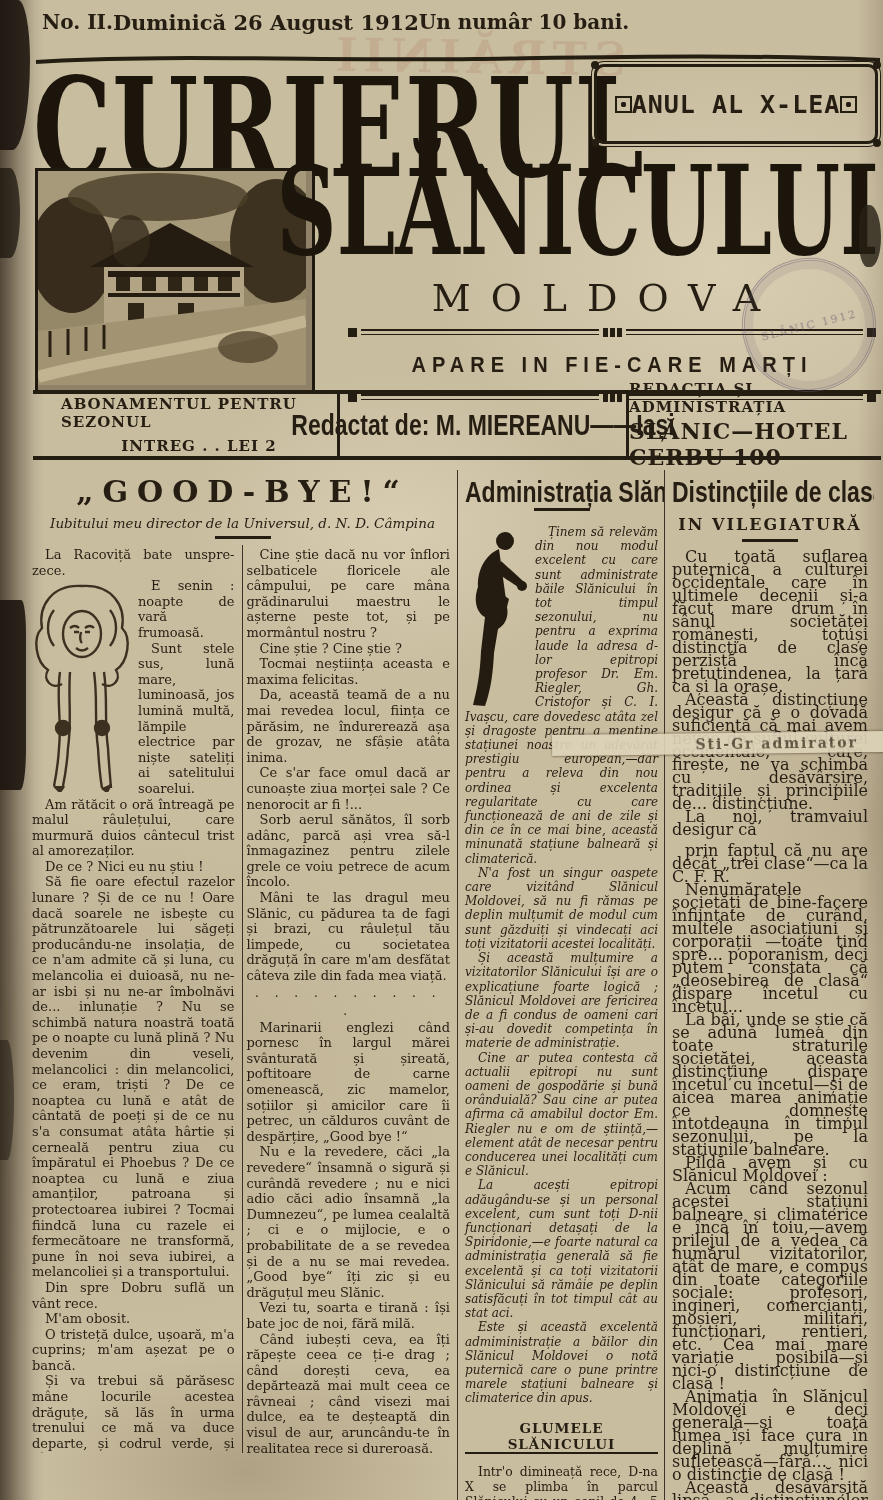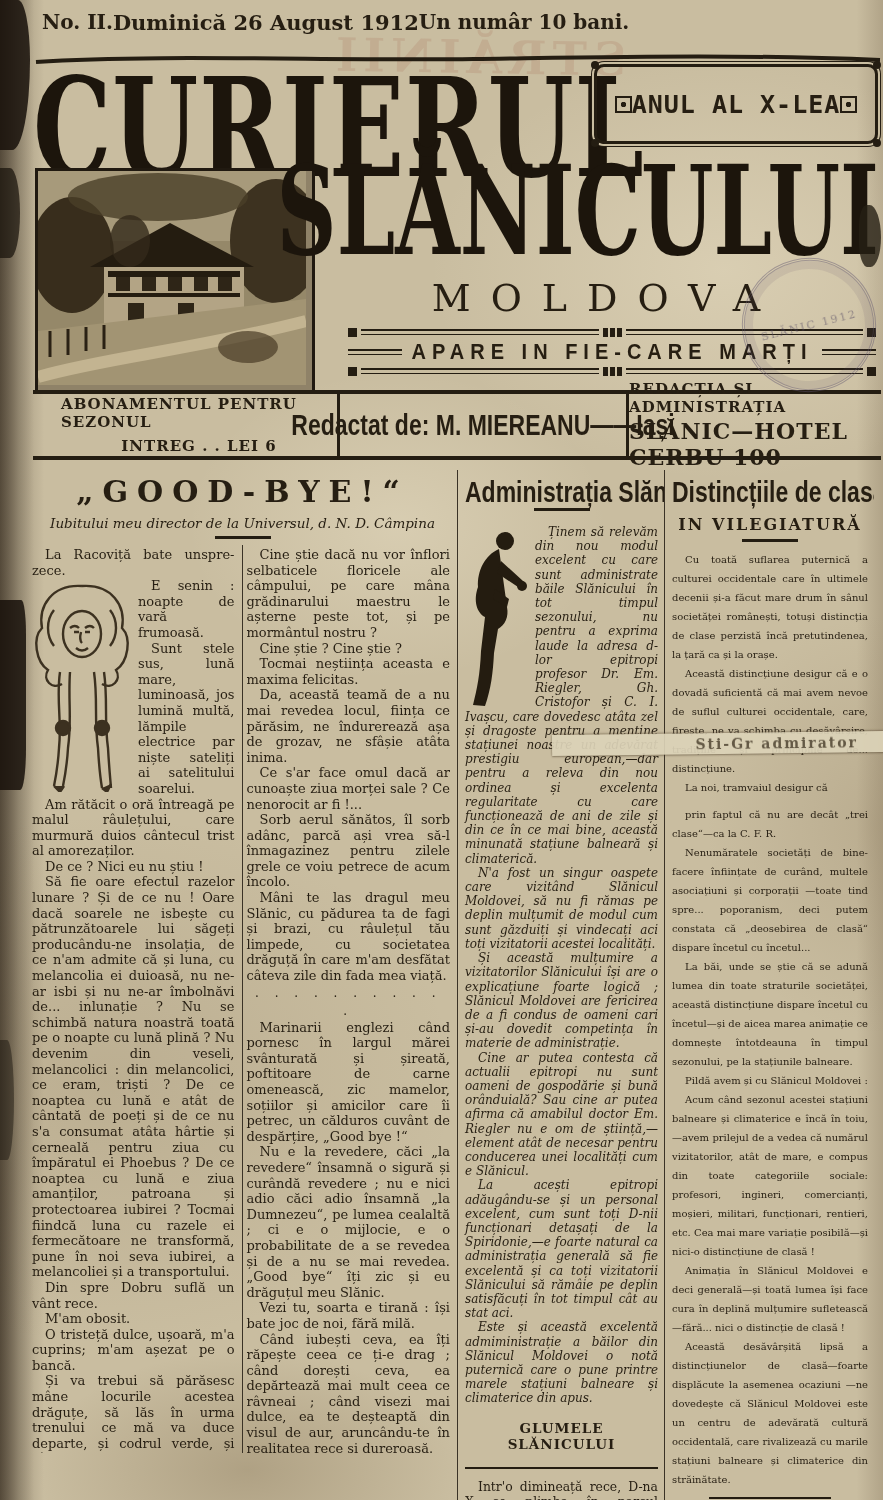--- a/index.html
+++ b/index.html
@@ -52,21 +52,21 @@
   .title2{position:absolute;right:4px;top:150px;font-weight:bold;font-size:104px;line-height:1;
     transform:scale(.80,1.18);transform-origin:100% 0;color:#1c150c;z-index:2;white-space:nowrap;}
   .region{position:absolute;left:366px;top:276px;width:480px;text-align:center;font-size:38px;
     letter-spacing:20px;z-index:2;}
   .tagline-wrap{position:absolute;left:348px;top:327px;width:528px;z-index:2;}
   .orn-rule{display:flex;align-items:center;gap:4px;height:10px;}
   .orn-rule .sq{width:9px;height:9px;background:#241d12;}
   .orn-rule .ln{flex:1;border-top:2px solid #241d12;border-bottom:1px solid #241d12;height:3px;}
   .orn-rule .mid{display:flex;gap:2px;}
   .orn-rule .mid i{width:5px;height:9px;background:#241d12;}
-  .tagline-row{display:flex;align-items:center;gap:10px;margin:3px 0;}
+  .tagline-row{display:flex;align-items:center;gap:10px;margin:3px 0;flex-direction:column;}
   .tagline-row .dash{flex:1;border-top:2px solid #241d12;border-bottom:1px solid #241d12;height:3px;}
   .tagline{font-family:"Liberation Sans",sans-serif;font-weight:bold;font-size:20px;letter-spacing:6px;
     transform:scaleY(1.1);white-space:nowrap;}
   .photo{position:absolute;left:35px;top:168px;width:274px;height:220px;border:3px solid #201910;z-index:2;
     background:#8f8268;}
   
   .info-row{position:absolute;left:33px;top:390px;width:848px;height:70px;display:flex;z-index:2;
     border-top:4px solid #241d12;border-bottom:4px solid #241d12;box-sizing:border-box;}
   .info-cell{display:flex;flex-direction:column;justify-content:center;align-items:center;box-sizing:border-box;}
   .cell-a{width:276px;font-size:15px;font-weight:bold;letter-spacing:1px;margin-left:28px;}
@@ -95,24 +95,24 @@
   .rule-double{width:62%;margin:8px auto 0;border-top:2px solid #241d12;}
   .rule-double:after{content:"";display:block;width:80%;margin:3px auto 0;border-top:2px solid #241d12;}
   .col{box-sizing:border-box;overflow:hidden;padding:0 6px 0 7px;}
   .col-admin{width:207px;}
   .col-class{flex:1;}
   .art-title{font-family:"Liberation Sans",sans-serif;font-weight:bold;font-size:23px;text-align:center;
     transform:scaleY(1.25);transform-origin:center top;margin-top:6px;white-space:nowrap;}
   .admin-body{font-style:italic;font-size:12px;line-height:14.2px;text-align:justify;margin-top:14px;}
   .waiter{float:left;width:62px;height:178px;margin:4px 8px 2px 0;}
   .jokes-head{font-weight:bold;font-size:13.5px;text-align:center;letter-spacing:1px;margin-top:14px;
-    border-bottom:2px solid #241d12;padding-bottom:15px;}
+    border-bottom:2px solid #241d12;padding-bottom:0;}
   .jokes-body{font-size:12.4px;line-height:15px;text-align:justify;margin-top:10px;}
   .class-sub{font-size:16px;text-align:center;letter-spacing:2px;margin-top:12px;font-weight:bold;}
-  .class-body{font-size:10px;line-height:19px;text-align:justify;margin-top:8px;}
+  .class-body{font-size:16px;line-height:13px;text-align:justify;margin-top:8px;}
   .sterge-head{text-align:right;font-weight:bold;font-size:19px;margin:2px 4px 6px 0;}
   .sterge-head span{border-bottom:2px solid #241d12;padding-bottom:1px;letter-spacing:1px;}
   .poem p{margin:0;text-indent:0 !important;font-size:12.6px;line-height:16px;text-align:left;}
   svg{display:block;}
 </style>
 </head>
 <body>
 
 <div class="page">
 
@@ -199,21 +199,21 @@
           <i></i>
         </span>
       <span class="ln"></span>
         <span class="sq"></span>
     </div>
   </div>
 
   <div class="info-row">
     <div class="info-cell cell-a">
       <span>ABONAMENTUL PENTRU SEZONUL</span>
-      <span class="l2">INTREG   .      .      LEI 6</span>
+      <span class="l2">INTREG   .      .      LEI 2</span>
     </div>
     <div class="info-cell cell-b">
       <span>Redactat de:  M. MIEREANU——Iași</span>
     </div>
     <div class="info-cell cell-c">
       <span class="l1">REDACȚIA ȘI ADMINISTRAȚIA</span>
       <span class="l2">SLĂNIC—HOTEL CERBU 100</span>
     </div>
   </div>
 

